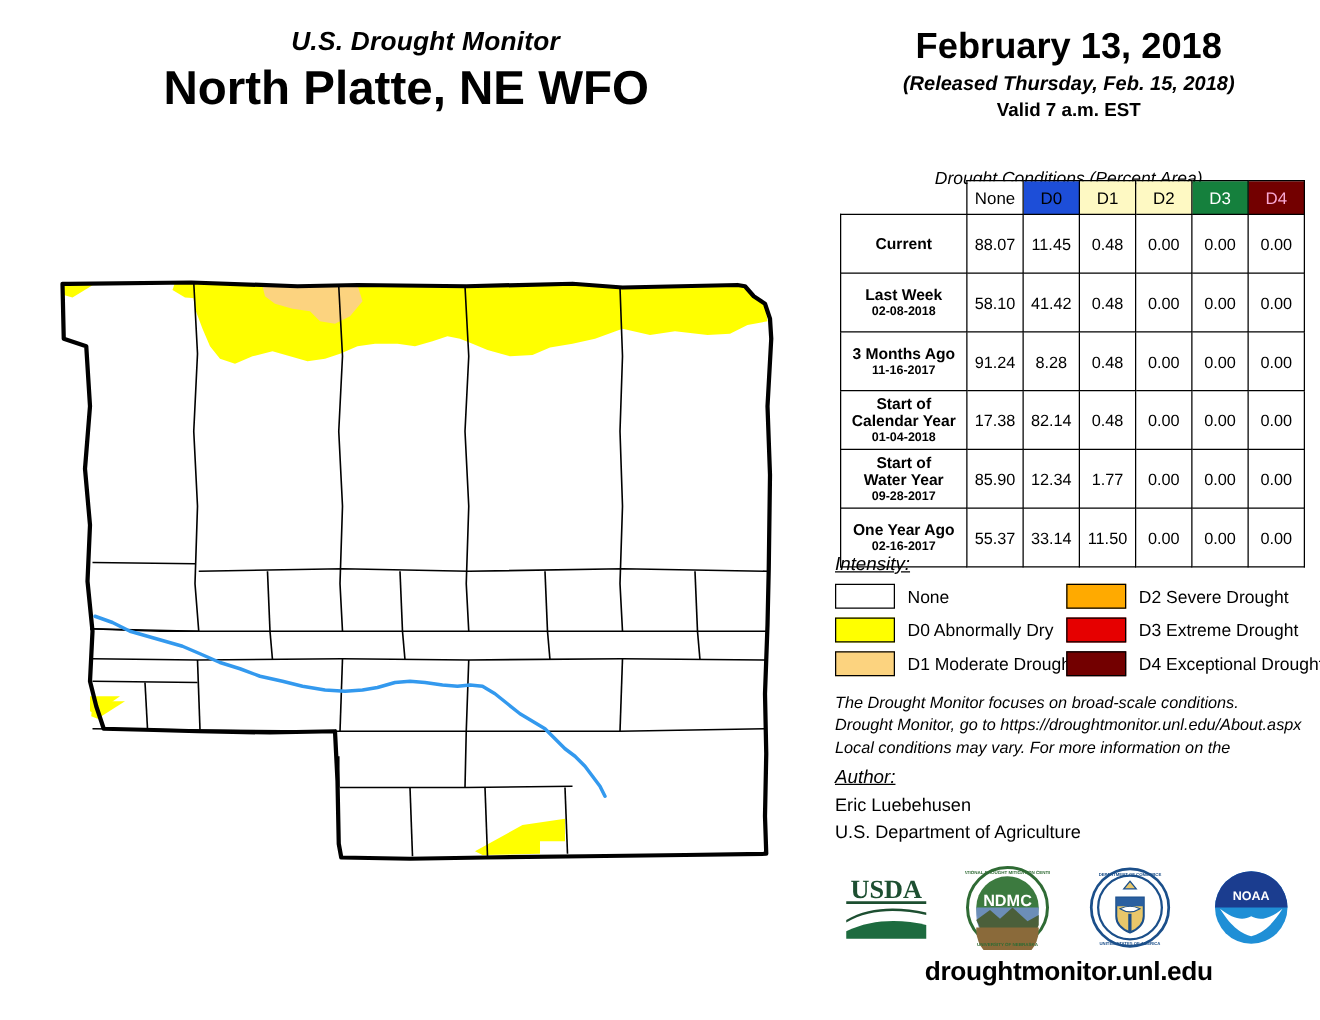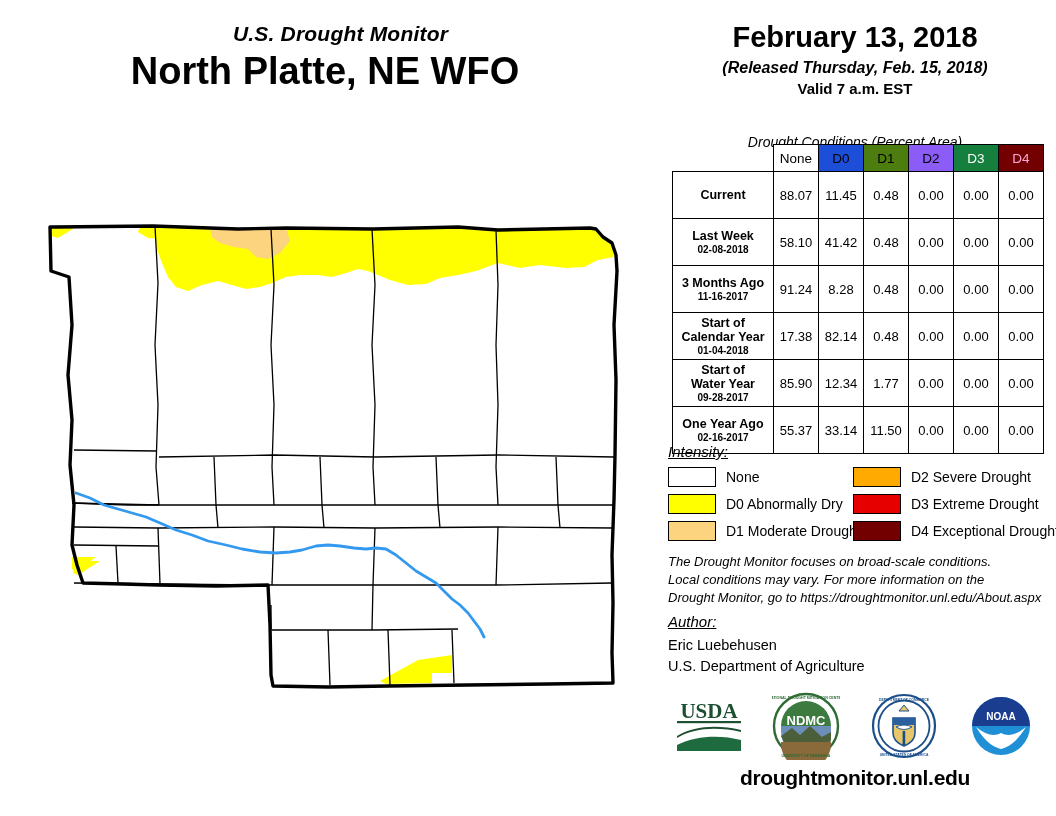--- a/index.html
+++ b/index.html
@@ -81,22 +81,22 @@
 
   <div class="tbl-caption">Drought Conditions (Percent Area)</div>
 
   <div class="tbl-wrap">
     <table class="dm">
       <tbody id="dm-body">
           <tr>
             <td class="blank"></td>
             <td class="hdr val" style="background: rgb(255, 255, 255);">None</td>
             <td class="hdr val" style="background: #1d4ed8;">D0</td>
-            <td class="hdr val" style="background: #4d7c0f;">D1</td>
-            <td class="hdr val" style="background: #8b5cf6;">D2</td>
+            <td class="hdr val" style="background: #fef9c3;">D1</td>
+            <td class="hdr val" style="background: #fef9c3;">D2</td>
             <td class="hdr val" style="background: #15803d; color: rgb(255, 255, 255);">D3</td>
             <td class="hdr val" style="background: rgb(115, 0, 0); color: #f9a8d4;">D4</td>
           </tr>
           <tr>
             <td class="rowlab">
               <span class="rl-main">Current</span>
             </td>
             <td class="val">88.07</td>
             <td class="val">11.45</td>
             <td class="val">0.48</td>
@@ -193,22 +193,22 @@
         </div>
         <div class="leg-item">
           <div class="leg-sw" style="background: rgb(115, 0, 0);"></div>
           <div class="leg-lab">D4 Exceptional Drought</div>
         </div>
       </div>
   </div>
 
   <div class="disclaimer">
     <div>The Drought Monitor focuses on broad-scale conditions.</div>
+    <div>Drought Monitor, go to https://droughtmonitor.unl.edu/About.aspx</div>
     <div>Local conditions may vary. For more information on the</div>
-    <div>Drought Monitor, go to https://droughtmonitor.unl.edu/About.aspx</div>
   </div>
 
   <div class="author">
     <div class="author-title">Author:</div>
     <div class="author-line">Eric Luebehusen</div>
     <div class="author-line">U.S. Department of Agriculture</div>
   </div>
 
   <div class="logos">
 

